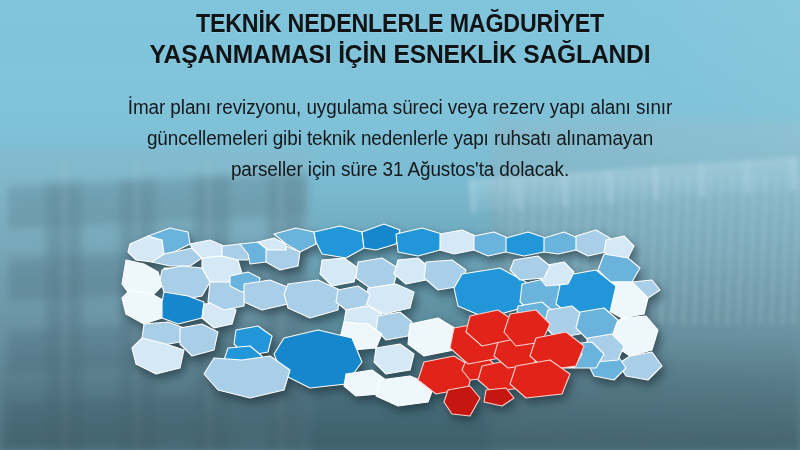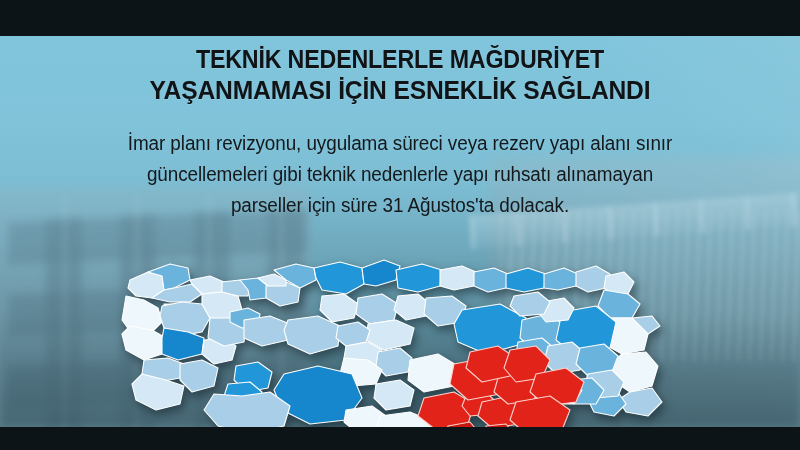--- a/index.html
+++ b/index.html
@@ -7,23 +7,22 @@
 
   html, body {
     width:800px; height:450px;
     overflow:hidden;
     background:#0d1418;
     font-family:"Liberation Sans", sans-serif;
   }
 
   #stage {
     position:relative;
-    width:800px; height:391px;
+    width:800px; height:450px;
     overflow:hidden;
-    margin-top:36px;
   }
 
   
   .bg-base {
     position:absolute; inset:0;
     background:
       linear-gradient(180deg, #7fc3da 0%, #84c6dc 22%, #7dbdd3 40%, #6fa8bc 56%, #5d8c9c 72%, #4e7683 88%, #466c78 100%);
   }
 
   

